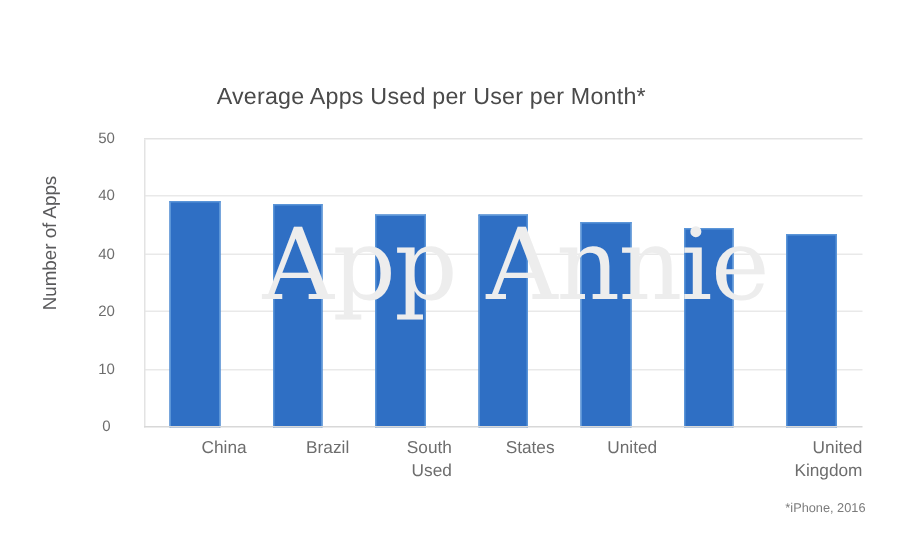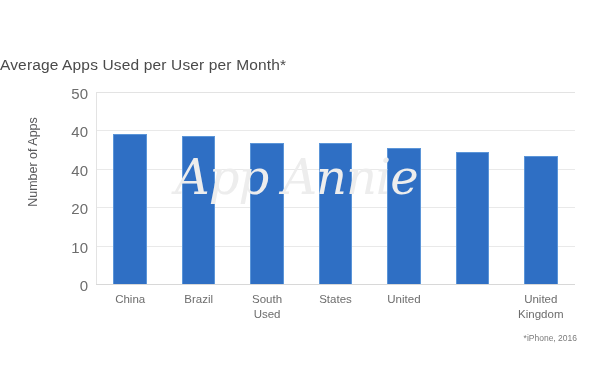--- a/index.html
+++ b/index.html
@@ -23,21 +23,21 @@
     height: 365px;
     background: #ffffff;
   }
 
   
   .chart-title {
     position: absolute;
     left: 0;
     top: 56px;
     width: 575px;
-    text-align: left;
+    text-align: center;
     font-size: 15.5px;
     font-weight: 400;
     color: #4a4a4a;
     letter-spacing: 0.15px;
     white-space: nowrap;
   }
 
   
   .y-axis-title {
     position: absolute;
@@ -85,22 +85,22 @@
     width: 1px;
     height: 100%;
     background: #e3e3e3;
   }
 
   
   .y-tick {
     position: absolute;
     right: 0;
     width: 34px;
-    text-align: right;
-    font-size: 15px;
+    text-align: center;
+    font-size: 10px;
     color: #6d6d6d;
     transform: translateY(-50%);
     white-space: nowrap;
   }
   .y-ticks-wrap {
     position: absolute;
     left: 52px;
     top: 93px;
     width: 36px;
     height: 192px;
@@ -128,42 +128,41 @@
   }
 
   
   .watermark {
     position: absolute;
     left: 175px;
     top: 148px;
     width: 280px;
     height: 58px;
     font-family: "DejaVu Serif", serif;
-    font-style: italic;
-    font-size: 48px;
+    font-size: 66px;
     color: #ededed;
     letter-spacing: -1px;
     line-height: 58px;
     white-space: nowrap;
     pointer-events: none;
     user-select: none;
   }
 
   
   .x-labels {
     position: absolute;
     left: 96px;
     top: 292px;
     width: 479px;
     height: 44px;
   }
   .x-tick {
     position: absolute;
     top: 0;
-    text-align: center;
+    text-align: right;
     font-size: 11.5px;
     color: #6d6d6d;
     line-height: 15px;
   }
   .x-tick span { display: block; }
 
   
   .footnote {
     position: absolute;
     right: 33px;

